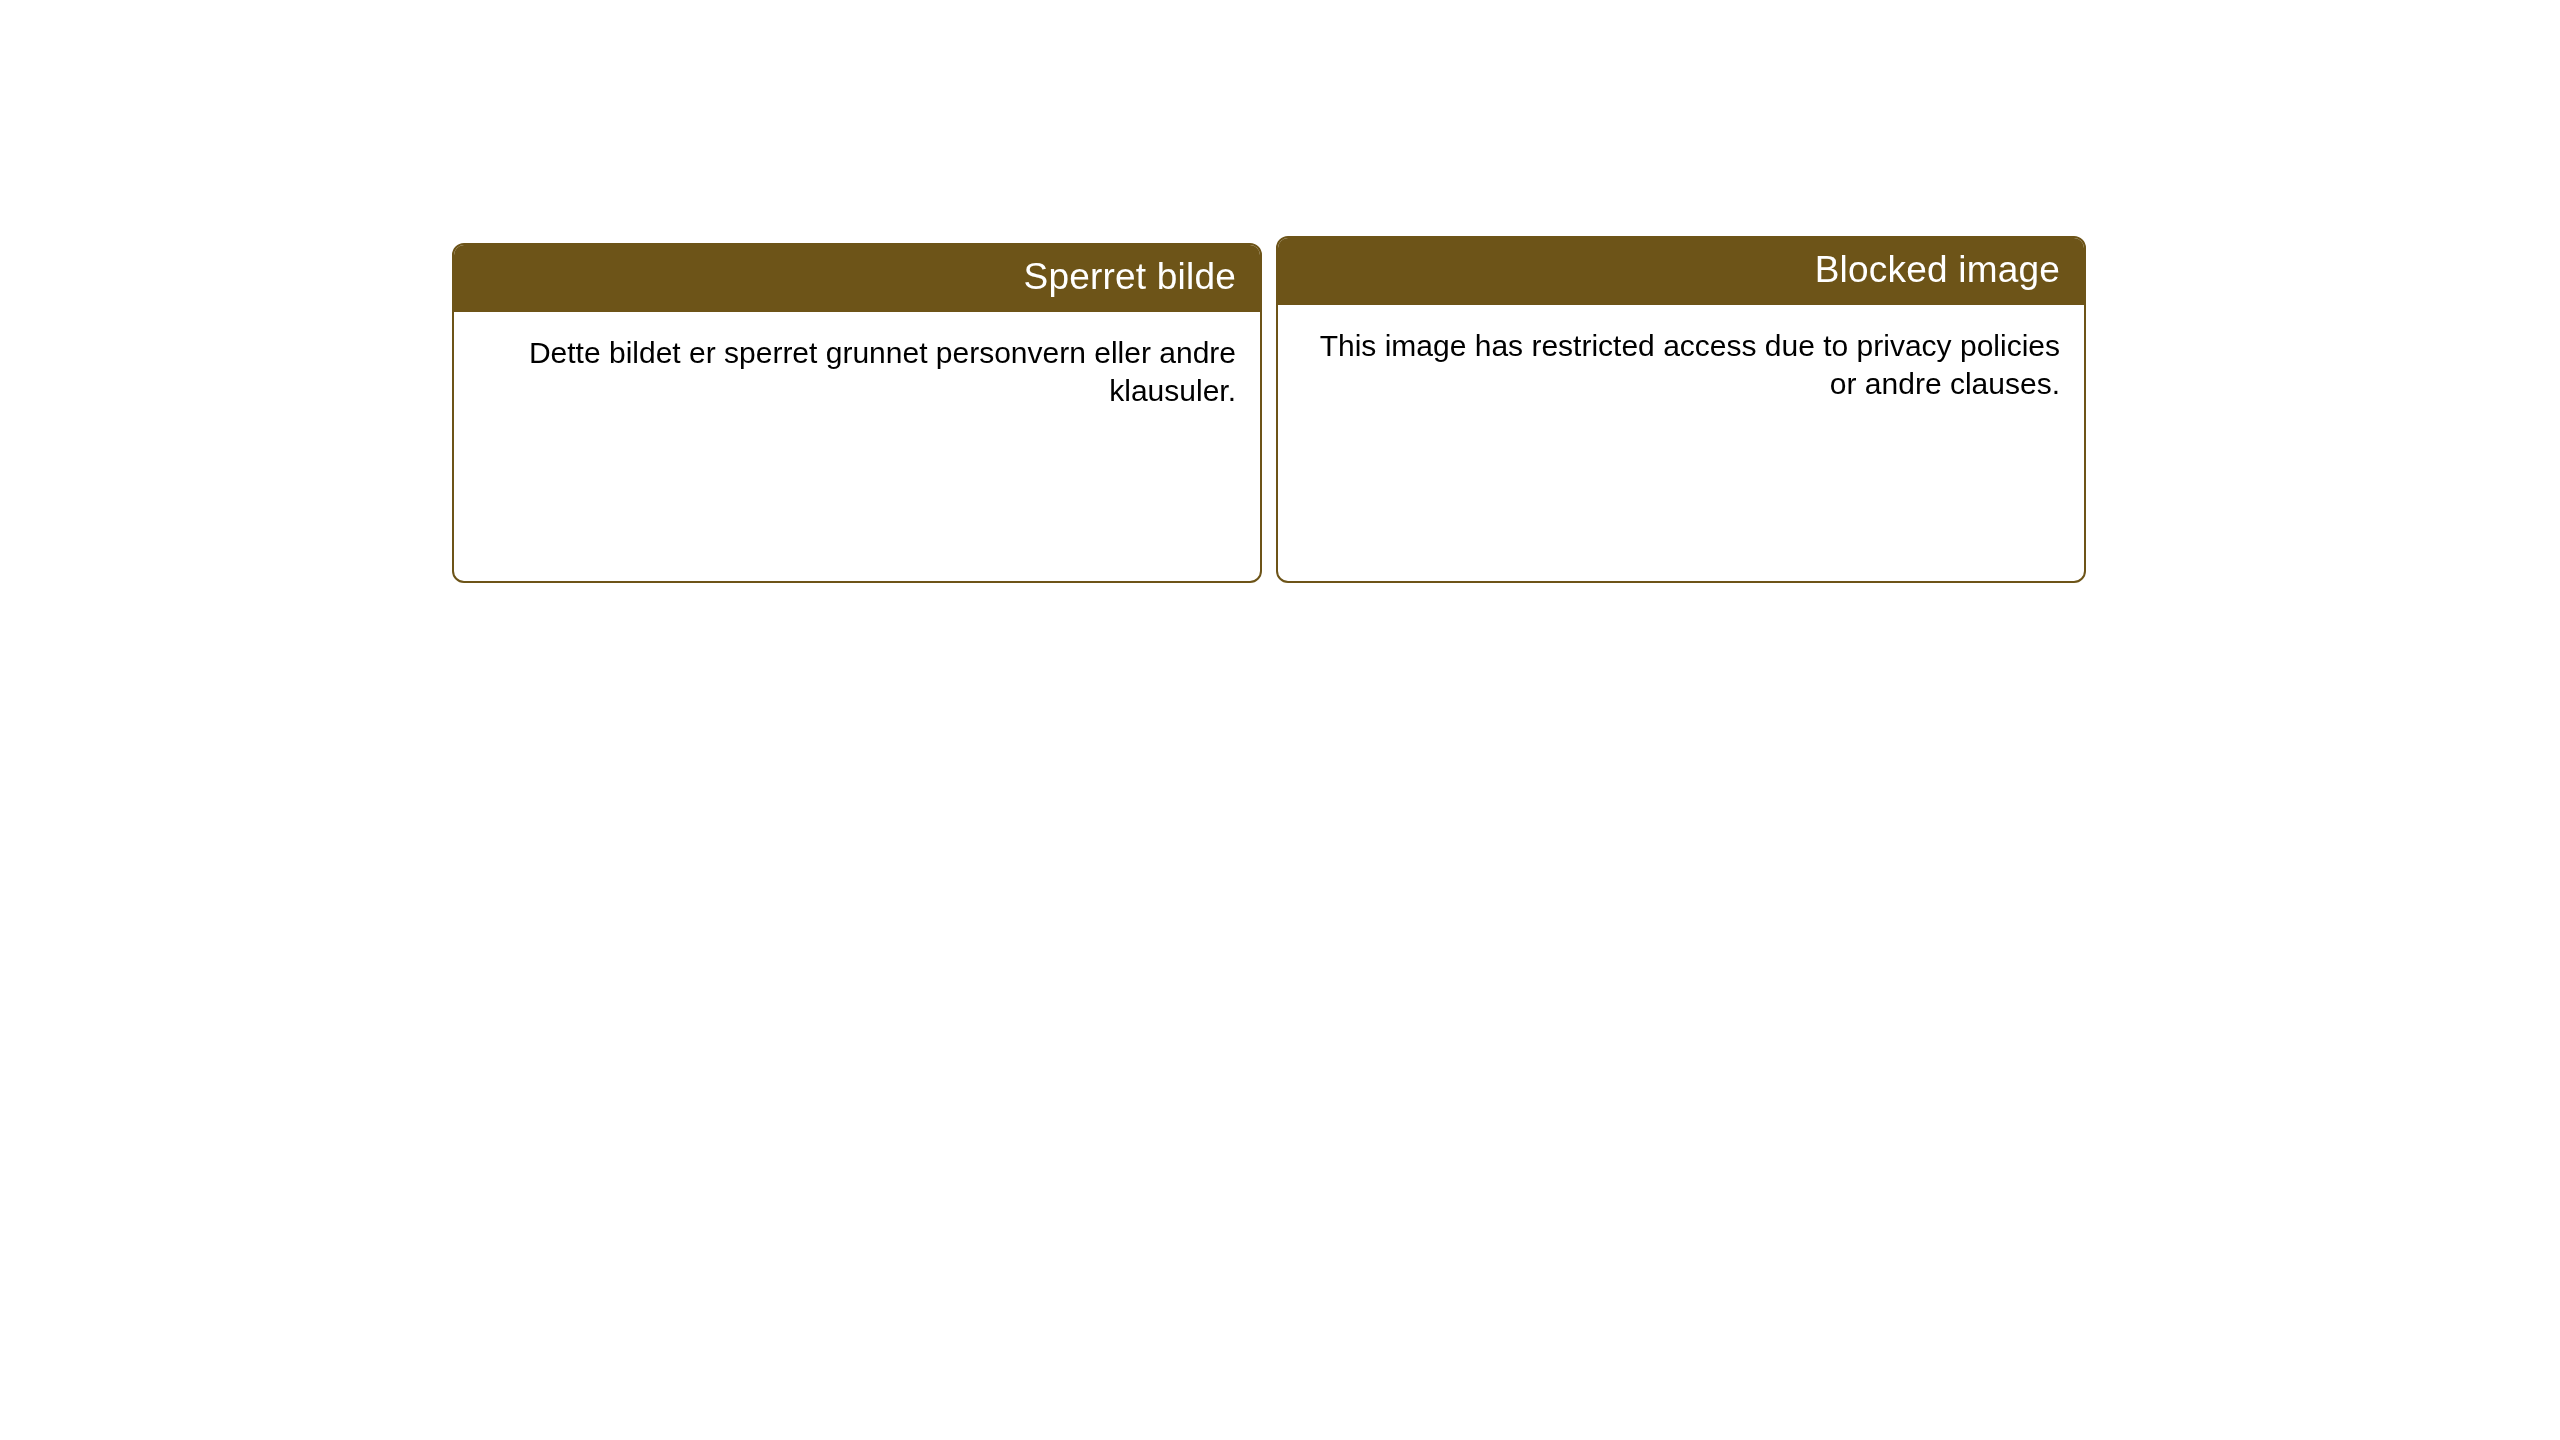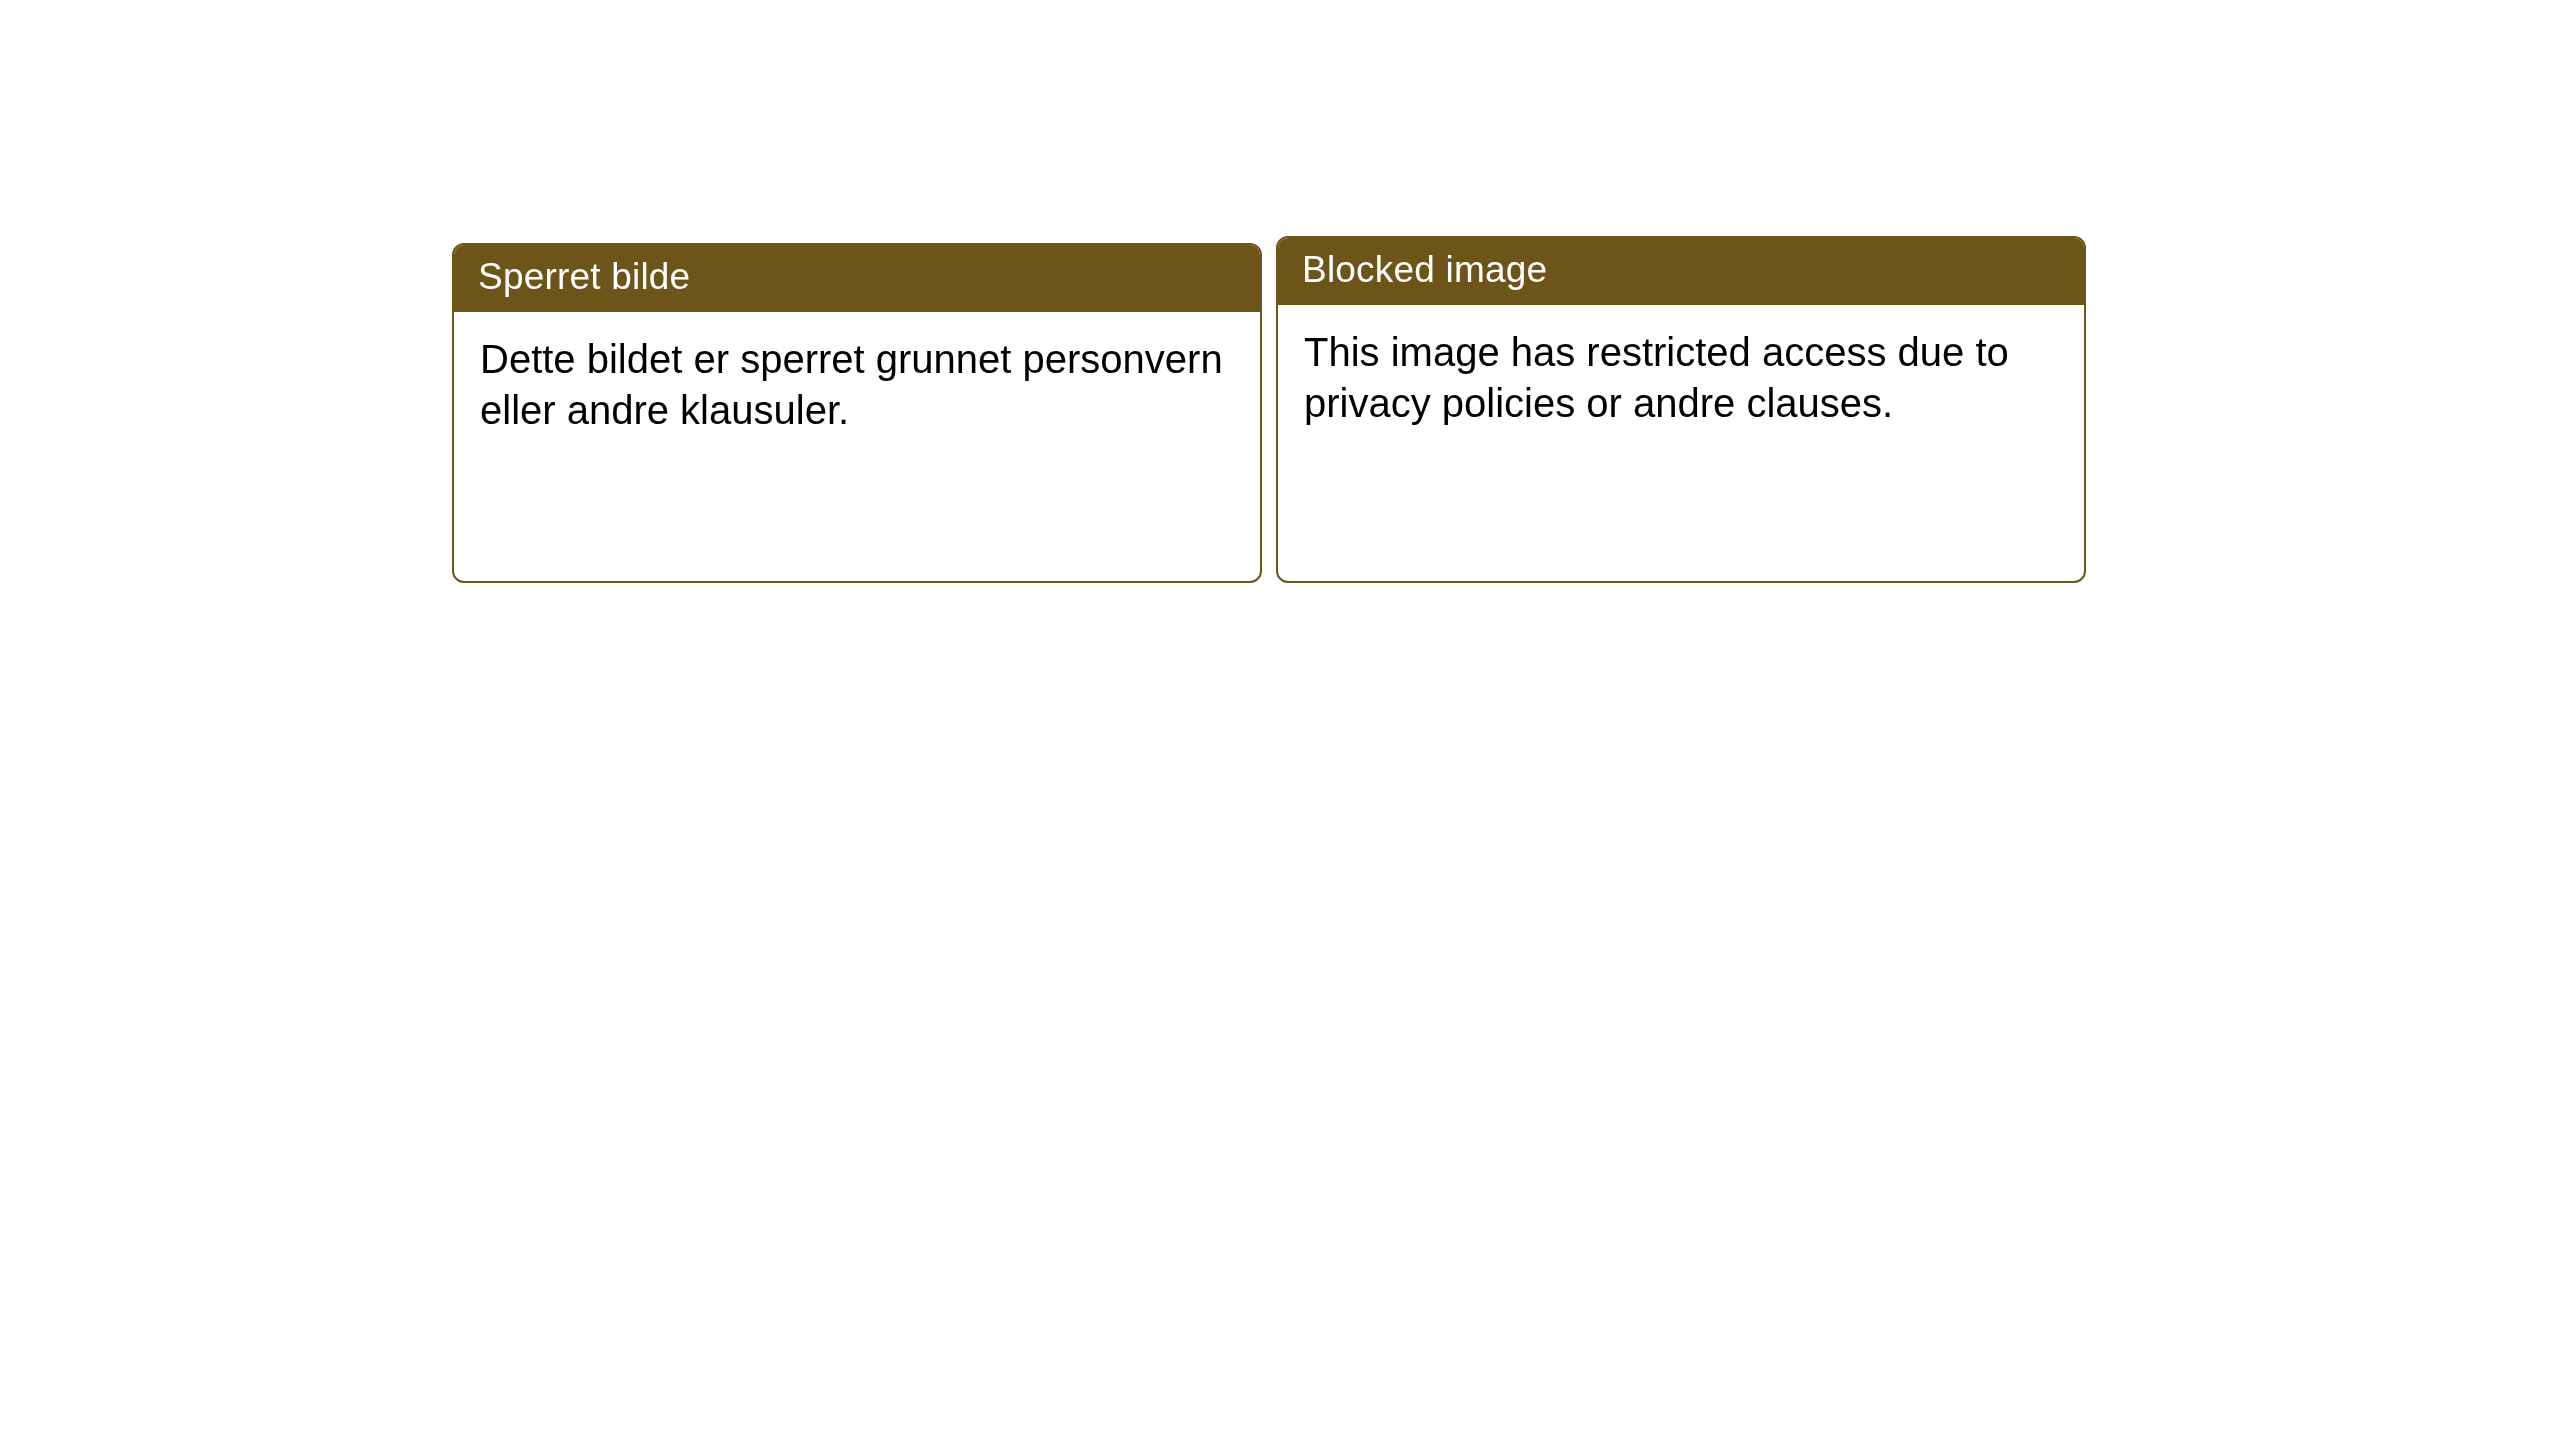--- a/index.html
+++ b/index.html
@@ -13,20 +13,21 @@
   body {
     font-family: "Liberation Sans", sans-serif;
     -webkit-font-smoothing: antialiased;
   }
 
   #stage {
     position: relative;
     width: 2560px;
     height: 1024px;
     background: #ffffff;
+    text-align: right;
   }
 
   .notice-card {
     position: absolute;
     box-sizing: border-box;
     background: #ffffff;
     border: 2px solid #6d5418;
     border-radius: 12px;
     overflow: hidden;
   }
@@ -40,21 +41,21 @@
     line-height: 1.0;
     letter-spacing: 0.2px;
     padding: 13px 24px 17px 24px;
     white-space: nowrap;
   }
 
   .notice-card .card-body {
     box-sizing: border-box;
     padding: 22px 24px 24px 26px;
     color: #000000;
-    font-size: 40px;
+    font-size: 30px;
     line-height: 1.28;
   }
 
   .notice-card .card-body p {
     margin: 0;
   }
 
   
   #card-blocked-no {
     left: 452px;

